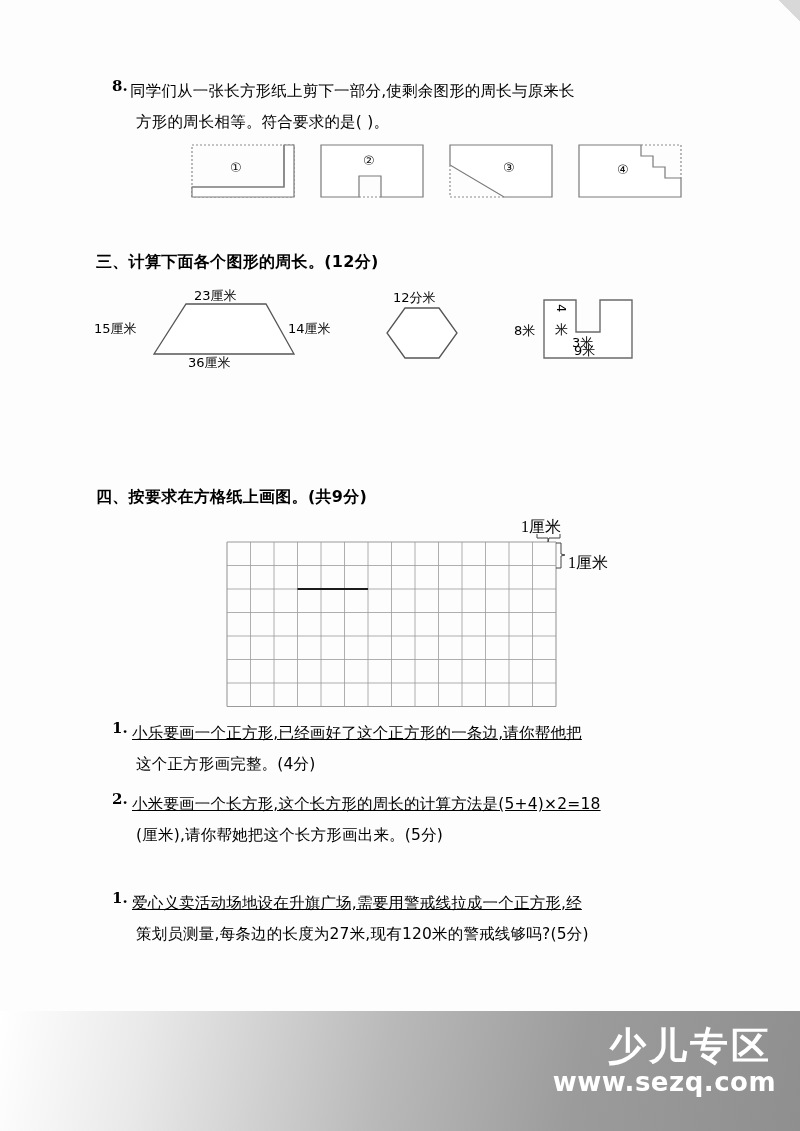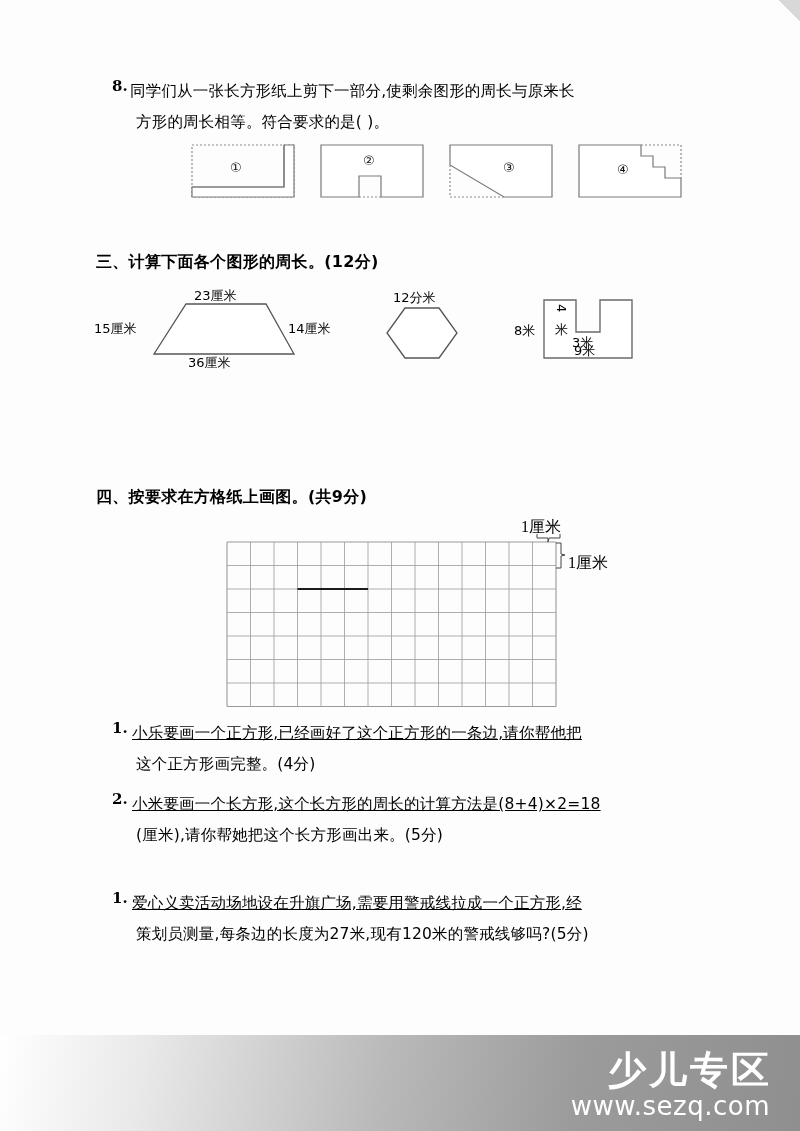--- a/index.html
+++ b/index.html
@@ -125,41 +125,41 @@
 
   
   #head5 { left: 96px; top: 855px; }
 
   
   .footer-mark {
     position: absolute;
     left: 0;
     bottom: 0;
     width: 800px;
-    height: 96px;
+    height: 120px;
     background: linear-gradient(100deg, #ffffff 0%, #e9e9e9 18%, #b9b9b9 48%, #9b9b9b 72%, #8f8f8f 100%);
   }
   .mark-cn {
     position: absolute;
     right: 28px;
     top: 10px;
     color: #ffffff;
     font-family: "DejaVu Sans", "Liberation Sans", sans-serif;
     font-weight: bold;
     font-size: 38px;
     letter-spacing: 3px;
     white-space: nowrap;
   }
   .mark-url {
     position: absolute;
-    right: 30px;
+    right: 24px;
     top: 56px;
     color: #ffffff;
     font-family: "DejaVu Sans", "Liberation Sans", sans-serif;
-    font-weight: normal;
+    font-weight: bold;
     font-size: 26px;
     letter-spacing: 0.5px;
     white-space: nowrap;
   }
   .corner-fold {
     position: absolute;
     right: 0; top: 0;
     width: 22px; height: 22px;
     background: linear-gradient(225deg, #d8d8d8 0%, #d8d8d8 50%, transparent 50%);
   }
@@ -287,21 +287,21 @@
   </svg>
 
   <div class="q-block qq" id="q4a">
     <span class="q-num num">1.</span>
     <span class="body-text l1">小乐要画一个正方形,已经画好了这个正方形的一条边,请你帮他把</span>
     <span class="body-text l2">这个正方形画完整。(4分)</span>
   </div>
 
   <div class="q-block qq" id="q4b">
     <span class="q-num num">2.</span>
-    <span class="body-text l1">小米要画一个长方形,这个长方形的周长的计算方法是(8+4)×2=18</span>
+    <span class="body-text l1">小米要画一个长方形,这个长方形的周长的计算方法是(5+4)×2=18</span>
     <span class="body-text l2">(厘米),请你帮她把这个长方形画出来。(5分)</span>
   </div>
 
 
   <div class="q-block qq" id="q5a">
     <span class="q-num num">1.</span>
     <span class="body-text l1">爱心义卖活动场地设在升旗广场,需要用警戒线拉成一个正方形,经</span>
     <span class="body-text l2">策划员测量,每条边的长度为27米,现有120米的警戒线够吗?(5分)</span>
   </div>
 

